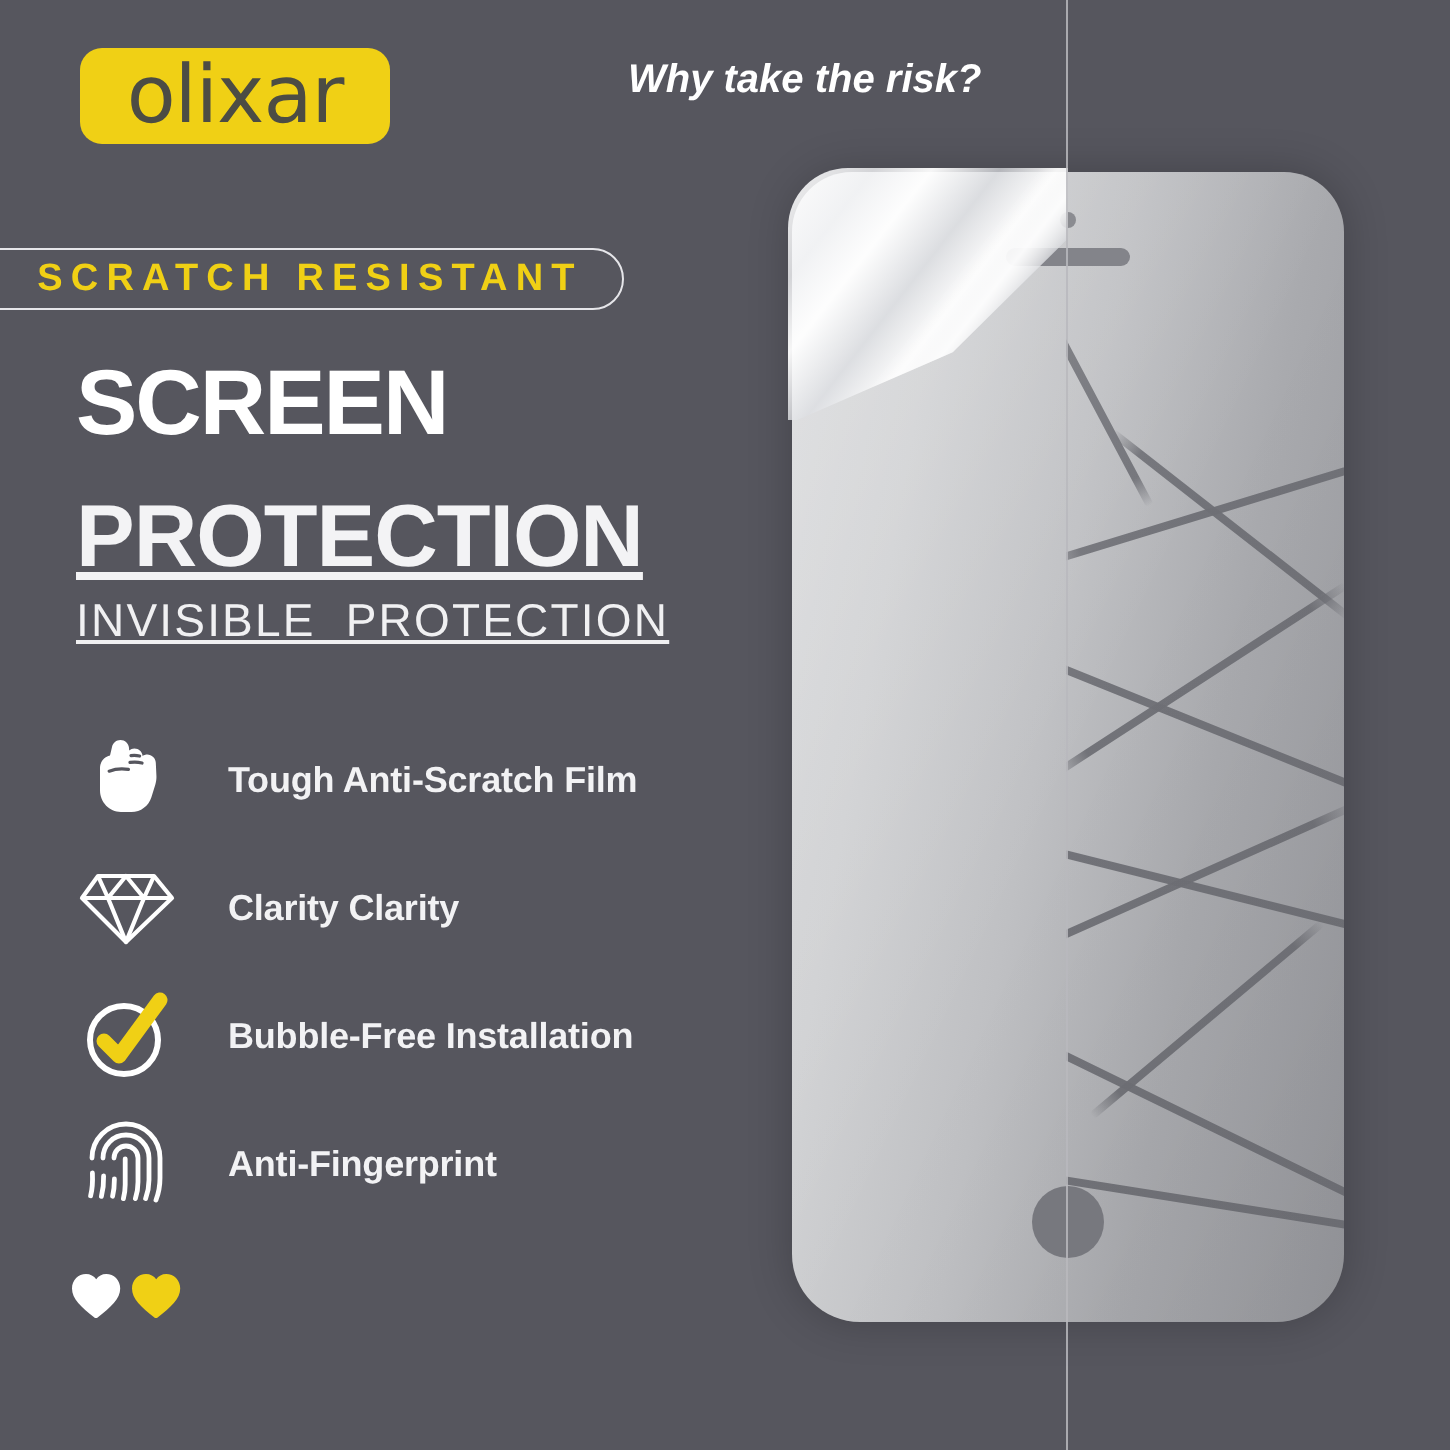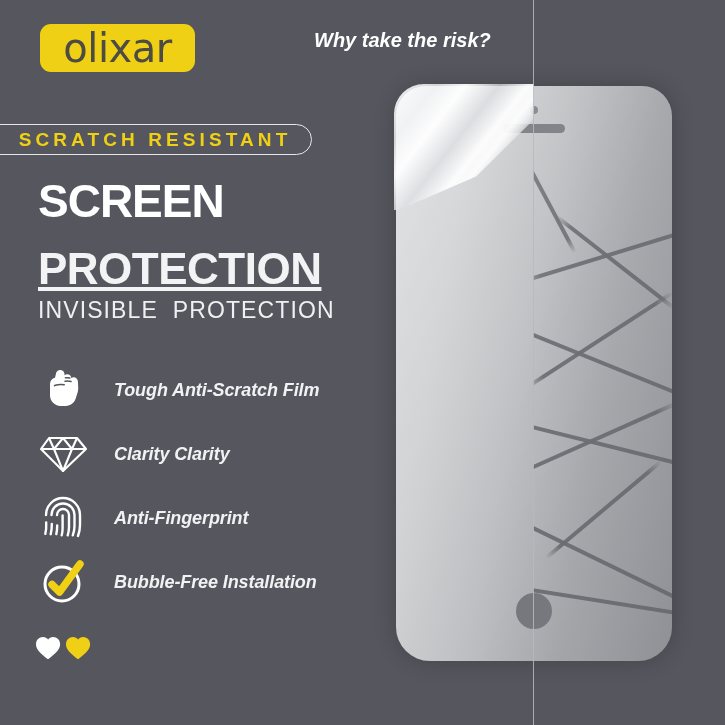--- a/index.html
+++ b/index.html
@@ -111,35 +111,35 @@
   .h-invisible {
     position: absolute;
     left: 38px;
     top: 299px;
     font-size: 23px;
     font-weight: normal;
     color: #f0f0f2;
     letter-spacing: 1.1px;
     line-height: 1;
     white-space: pre;
+    text-decoration: underline;
   }
 
   
   .features {
     position: absolute;
     left: 34px;
     top: 358px;
     width: 320px;
   }
   .feature {
     position: relative;
     height: 64px;
     display: flex;
     align-items: center;
-    font-style: italic;
   }
   .feature-icon {
     width: 58px;
     min-width: 58px;
     height: 56px;
     display: flex;
     align-items: center;
     justify-content: center;
   }
   .feature-label {
@@ -319,43 +319,43 @@
             <path d="M11 6l5 11 9-11 9 11 5-11"></path>
             <path d="M16 17l9 22 9-22"></path>
           </g>
         </svg>
       </span>
       <span class="feature-label">Clarity Clarity</span>
     </div>
 
     <div class="feature">
       <span class="feature-icon">
+        <svg class="ic" width="50" height="48" viewBox="0 0 50 48" aria-hidden="true">
+          <circle cx="24" cy="26" r="17" fill="none" stroke="#ffffff" stroke-width="3"></circle>
+          <path fill="none" stroke="#f0d015" stroke-width="7.5" stroke-linecap="round" stroke-linejoin="round" d="M14 26.5l7.5 7.5L42 6"></path>
+        </svg>
+      </span>
+      <span class="feature-label">Bubble-Free Installation</span>
+    </div>
+
+    <div class="feature">
+      <span class="feature-icon">
         <svg class="ic" width="44" height="50" viewBox="0 0 44 50" aria-hidden="true">
           <g fill="none" stroke="#ffffff" stroke-width="2.4" stroke-linecap="round">
             <path d="M5 22c0-9.4 7.6-17 17-17s17 7.6 17 17v10c0 4-.7 7.6-2 11"></path>
             <path d="M10.5 22c0-6.4 5.1-11.5 11.5-11.5S33.5 15.6 33.5 22v11c0 3.4-.6 6.3-1.7 9.3"></path>
             <path d="M16 22c0-3.3 2.7-6 6-6s6 2.7 6 6v12c0 2.9-.4 5.6-1.3 8.3"></path>
             <path d="M21.6 22.4v13c0 2.4-.3 4.6-.9 6.9"></path>
             <path d="M5.2 29.5c.2 4 .1 7.6-.9 11.4"></path>
             <path d="M10.8 31c.1 3.6-.2 6.8-1.1 10.2"></path>
             <path d="M16.2 32.5c0 3.1-.2 5.8-.9 8.6"></path>
           </g>
         </svg>
       </span>
       <span class="feature-label">Anti-Fingerprint</span>
-    </div>
-
-    <div class="feature">
-      <span class="feature-icon">
-        <svg class="ic" width="50" height="48" viewBox="0 0 50 48" aria-hidden="true">
-          <circle cx="24" cy="26" r="17" fill="none" stroke="#ffffff" stroke-width="3"></circle>
-          <path fill="none" stroke="#f0d015" stroke-width="7.5" stroke-linecap="round" stroke-linejoin="round" d="M14 26.5l7.5 7.5L42 6"></path>
-        </svg>
-      </span>
-      <span class="feature-label">Bubble-Free Installation</span>
     </div>
 
     <div class="feature">
       <span class="feature-icon">
         <svg class="ic" width="58" height="30" viewBox="0 0 58 30" aria-hidden="true">
           <path fill="#ffffff" d="M13.5 28C6.5 22.5 2 18.6 2 13.3 2 9 5.2 6 9 6c2.1 0 4 1 5.1 2.6C15.2 7 17 6 19.1 6c3.8 0 7 3 7 7.3 0 5.3-4.6 9.2-11.6 14.7z"></path>
           <path fill="#f0d015" d="M43.5 28C36.5 22.5 32 18.6 32 13.3 32 9 35.2 6 39 6c2.1 0 4 1 5.1 2.6C45.2 7 47 6 49.1 6c3.8 0 7 3 7 7.3 0 5.3-4.6 9.2-11.6 14.7z"></path>
         </svg>
       </span>
     </div>

